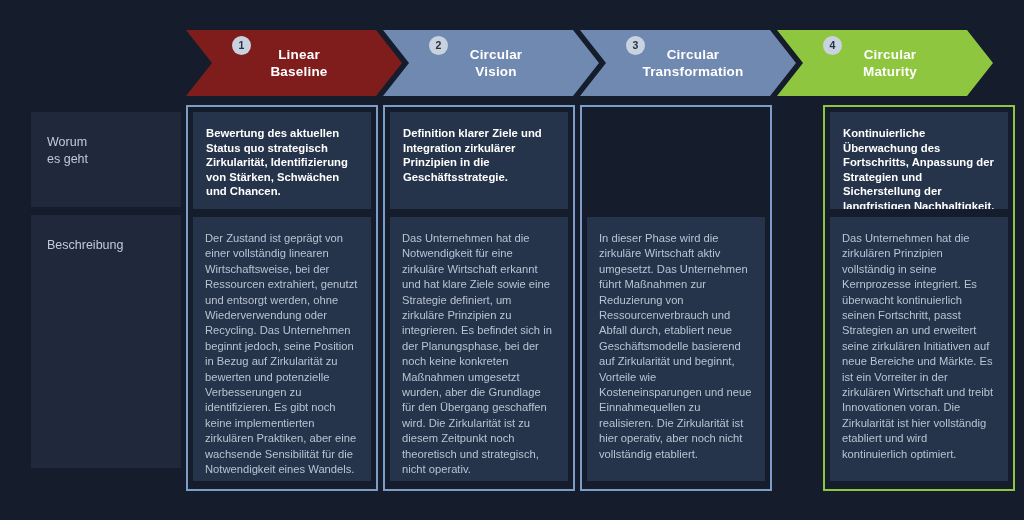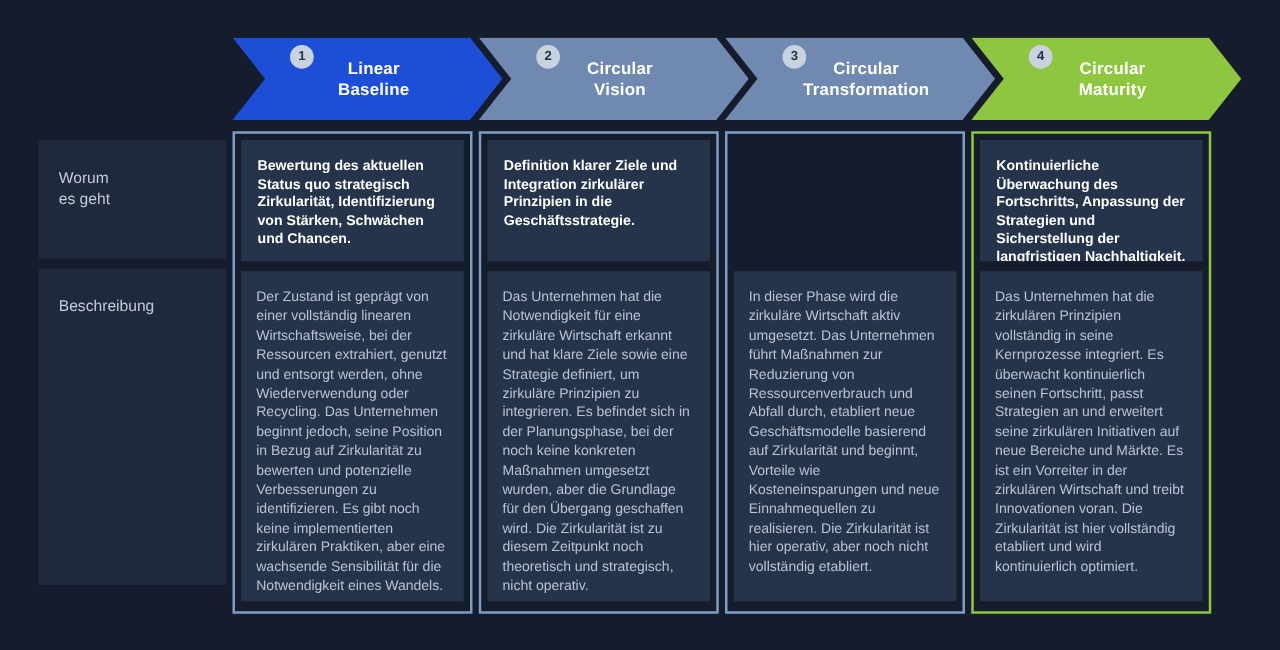--- a/index.html
+++ b/index.html
@@ -76,21 +76,21 @@
     color:#b9c3d2;font-size:11.2px;line-height:15.4px;font-weight:normal;
   }
 </style>
 </head>
 <body>
 
 <div id="stage">
 
   <div class="arrow-row">
 
-    <div class="chevron first" id="chev-0" style="left: 0px; width: 216px; background: #1d4ed8; z-index: 10;">
+    <div class="chevron first" id="chev-0" style="left: 0px; width: 216px; background: #7f1d1d; z-index: 10;">
       <span class="ch-title">Linear
 Baseline</span>
     </div>
     <div class="step-badge" id="badge-0" style="left: 46px; z-index: 20;">1</div>
 
     <div class="chevron" id="chev-1" style="left: 197px; width: 216px; background: rgb(112, 137, 176); z-index: 9;">
       <span class="ch-title">Circular
 Vision</span>
     </div>
     <div class="step-badge" id="badge-1" style="left: 243px; z-index: 20;">2</div>
@@ -130,21 +130,21 @@
       <div class="txt">Das Unternehmen hat die Notwendigkeit für eine zirkuläre Wirtschaft erkannt und hat klare Ziele sowie eine Strategie definiert, um zirkuläre Prinzipien zu integrieren. Es befindet sich in der Planungsphase, bei der noch keine konkreten Maßnahmen umgesetzt wurden, aber die Grundlage für den Übergang geschaffen wird. Die Zirkularität ist zu diesem Zeitpunkt noch theoretisch und strategisch, nicht operativ.</div>
     </div>
   </div>
 
   <div class="col" id="col-2" style="left: 580px; width: 192px; border-color: rgb(125, 156, 198);">
     <div class="panel panel-b">
       <div class="txt">In dieser Phase wird die zirkuläre Wirtschaft aktiv umgesetzt. Das Unternehmen führt Maßnahmen zur Reduzierung von Ressourcenverbrauch und Abfall durch, etabliert neue Geschäftsmodelle basierend auf Zirkularität und beginnt, Vorteile wie Kosteneinsparungen und neue Einnahmequellen zu realisieren. Die Zirkularität ist hier operativ, aber noch nicht vollständig etabliert.</div>
     </div>
   </div>
 
-  <div class="col highlight" id="col-3" style="left: 777px; width: 192px; border-color: rgb(142, 198, 63);">
+  <div class="col highlight" id="col-3" style="left: 823px; width: 192px; border-color: rgb(142, 198, 63);">
     <div class="panel panel-a">
       <div class="txt">Kontinuierliche Überwachung des Fortschritts, Anpassung der Strategien und Sicherstellung der langfristigen Nachhaltigkeit.</div>
     </div>
     <div class="panel panel-b">
       <div class="txt">Das Unternehmen hat die zirkulären Prinzipien vollständig in seine Kernprozesse integriert. Es überwacht kontinuierlich seinen Fortschritt, passt Strategien an und erweitert seine zirkulären Initiativen auf neue Bereiche und Märkte. Es ist ein Vorreiter in der zirkulären Wirtschaft und treibt Innovationen voran. Die Zirkularität ist hier vollständig etabliert und wird kontinuierlich optimiert.</div>
     </div>
   </div>
 
 </div>
 

